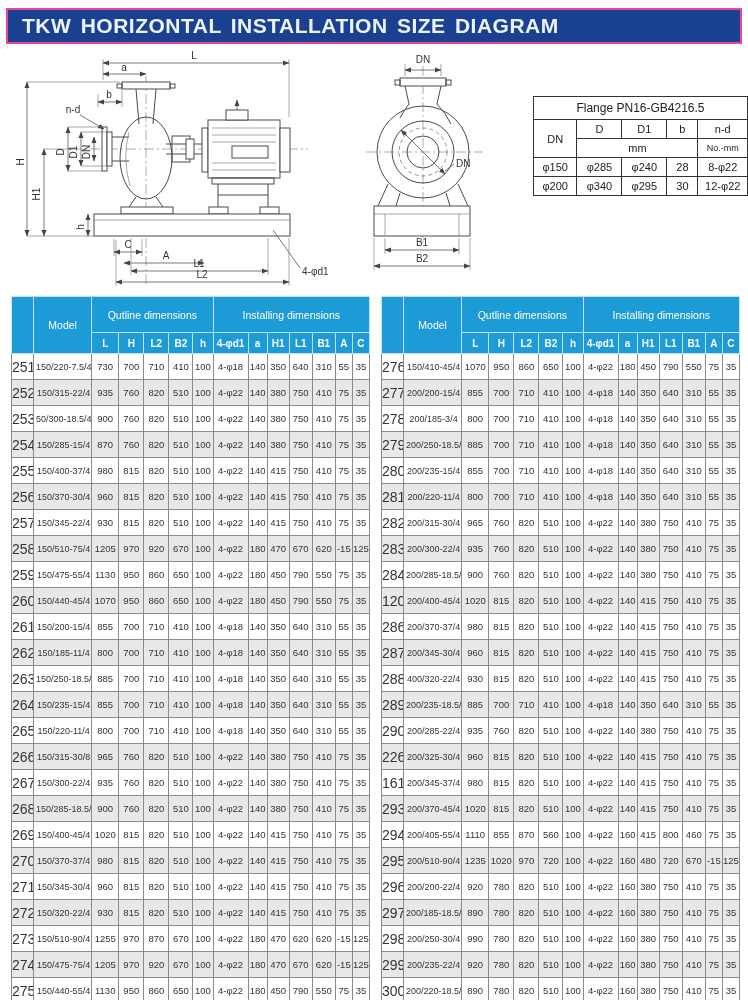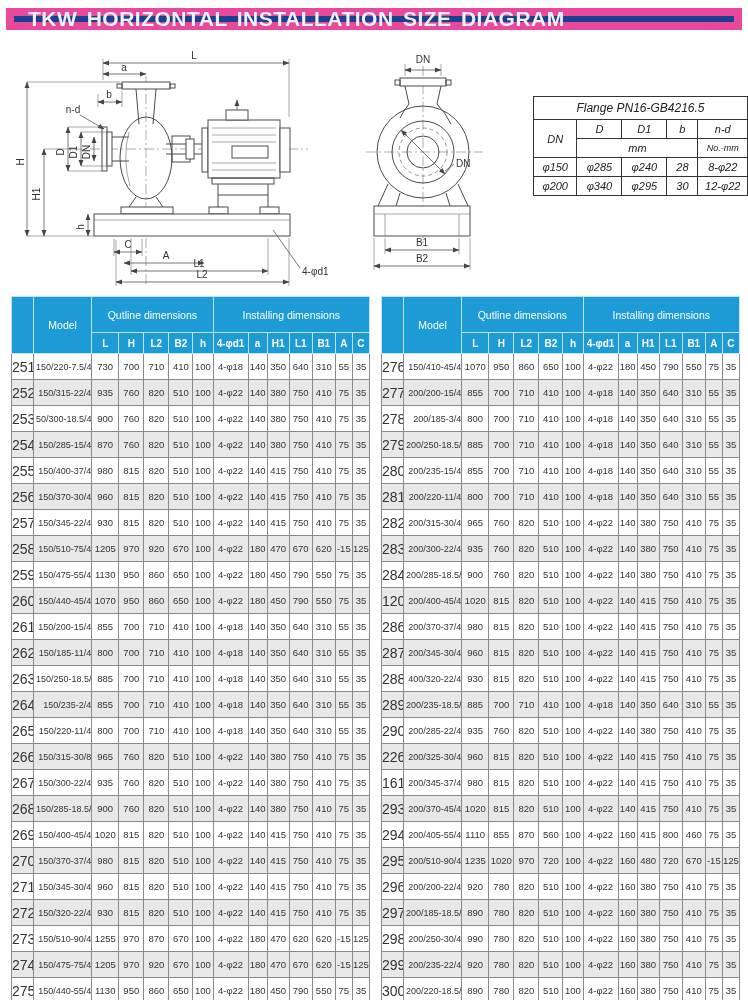--- a/index.html
+++ b/index.html
@@ -1,50 +1,50 @@
 <!DOCTYPE html>
 <html><head>
 <meta charset="utf-8">
 <style>
   html,body{margin:0;padding:0;background:#fff;}
   .page{position:relative;width:748px;height:1000px;background:#fff;overflow:hidden;
         font-family:"Liberation Sans",sans-serif;}
   
-  .title-bar{position:absolute;left:6px;top:8px;width:736px;height:22px;
-      background:#1a4191;border:8px solid #ec4899;box-sizing:border-box;
+  .title-bar{position:absolute;left:6px;top:8px;width:736px;height:36px;
+      background:#1a4191;border:2px solid #ec4899;box-sizing:border-box;
       display:flex;align-items:center;padding-left:14px;}
   .title-bar span{color:#eef3fb;font-size:21px;font-weight:bold;letter-spacing:.5px;word-spacing:3px;}
   
   svg.side-view{position:absolute;left:16px;top:44px;}
   svg.front-view{position:absolute;left:348px;top:50px;}
   svg text{font-family:"Liberation Sans",sans-serif;font-size:10px;fill:#333;}
   .ol{stroke:#4a4a4a;stroke-width:1;fill:none;}
   .olf{stroke:#4a4a4a;stroke-width:1;fill:#fff;}
   .thin{stroke:#6b6b6b;stroke-width:.6;fill:none;}
   .dl{stroke:#555;stroke-width:.8;fill:none;}
   .cl{stroke:#8a8a8a;stroke-width:.7;fill:none;stroke-dasharray:10 3 2 3;}
   .dash{stroke:#666;stroke-width:.7;fill:none;stroke-dasharray:4 3;}
   
   .flange-table{position:absolute;left:533px;top:96px;border-collapse:collapse;
-      font-size:11px;color:#222;font-style:italic;}
+      font-size:11px;color:#222;}
   .flange-table td{border:1px solid #333;text-align:center;padding:1px 3px;height:16px;}
   .flange-table .ft-title{font-size:12px;height:20px;}
   
   .tables{position:absolute;left:11px;top:296px;display:flex;gap:11px;}
   table.spec-table{border-collapse:collapse;table-layout:fixed;width:359px;
       font-size:9.5px;color:#333;border:1.5px solid #222;}
   table.spec-table th,table.spec-table td{border:1px solid #8a8a8a;overflow:hidden;
       white-space:nowrap;text-align:center;padding:0;}
   table.spec-table thead th{background:#1d9bd7;color:#fff;font-weight:normal;
       border:1px solid #bfe2f5;}
   table.spec-table thead tr.gr th{font-size:10.5px;height:35px;}
   table.spec-table thead tr.sc th{font-size:10px;height:20px;font-weight:bold;}
   table.spec-table tbody td{height:25px;}
   table.spec-table tbody tr:nth-child(even){background:#e8e8e8;}
-  table.spec-table tbody td.model{text-align:right;padding-left:2px;font-size:9px;}
+  table.spec-table tbody td.model{text-align:center;padding-left:2px;font-size:9px;}
   table.spec-table tbody td.rownum{font-size:14px;}
 </style>
 </head>
 <body>
 
 <div class="page">
 
   <header class="title-bar">
     <span>TKW HORIZONTAL INSTALLATION SIZE DIAGRAM</span>
   </header>
@@ -467,21 +467,21 @@
             <td class="val">4-φ18</td>
             <td class="val">140</td>
             <td class="val">350</td>
             <td class="val">640</td>
             <td class="val">310</td>
             <td class="val">55</td>
             <td class="val">35</td>
           </tr>
           <tr>
             <td class="rownum">264</td>
-            <td class="model">150/235-2/4</td>
+            <td class="model">150/235-15/4</td>
             <td class="val">855</td>
             <td class="val">700</td>
             <td class="val">710</td>
             <td class="val">410</td>
             <td class="val">100</td>
             <td class="val">4-φ18</td>
             <td class="val">140</td>
             <td class="val">350</td>
             <td class="val">640</td>
             <td class="val">310</td>

